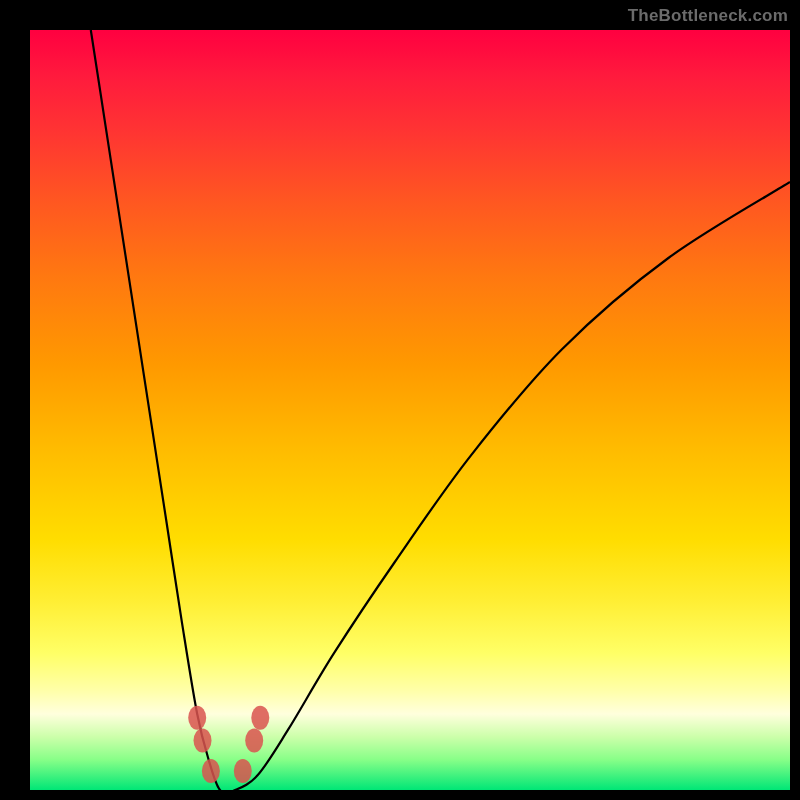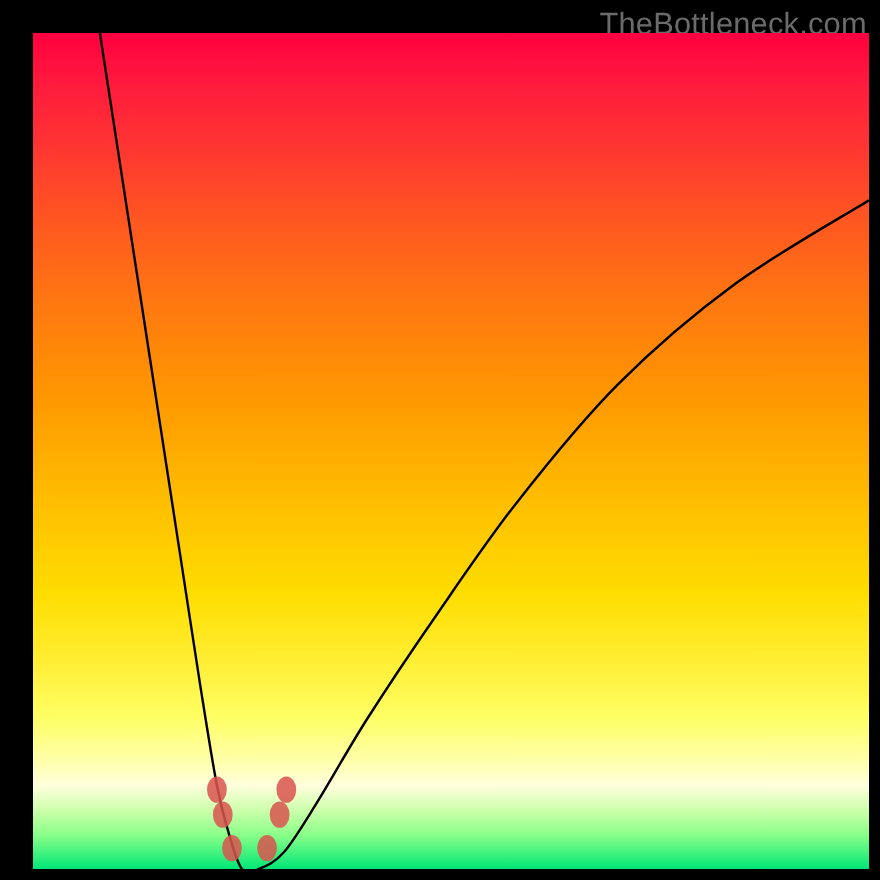--- a/index.html
+++ b/index.html
@@ -35,22 +35,22 @@
       #ccffaa 93%,
       #88ff88 96%,
       #00e676 100%
     );
   }
   .watermark {
     position: absolute;
     top: 6px;
     right: 12px;
     color: #6b6b6b;
-    font-size: 28px;
-    font-weight: 400;
+    font-size: 17px;
+    font-weight: 700;
     letter-spacing: 0.2px;
   }
   .curve-svg {
     position: absolute;
     left: 30px;
     top: 30px;
     width: 760px;
     height: 760px;
   }
   .marker {

